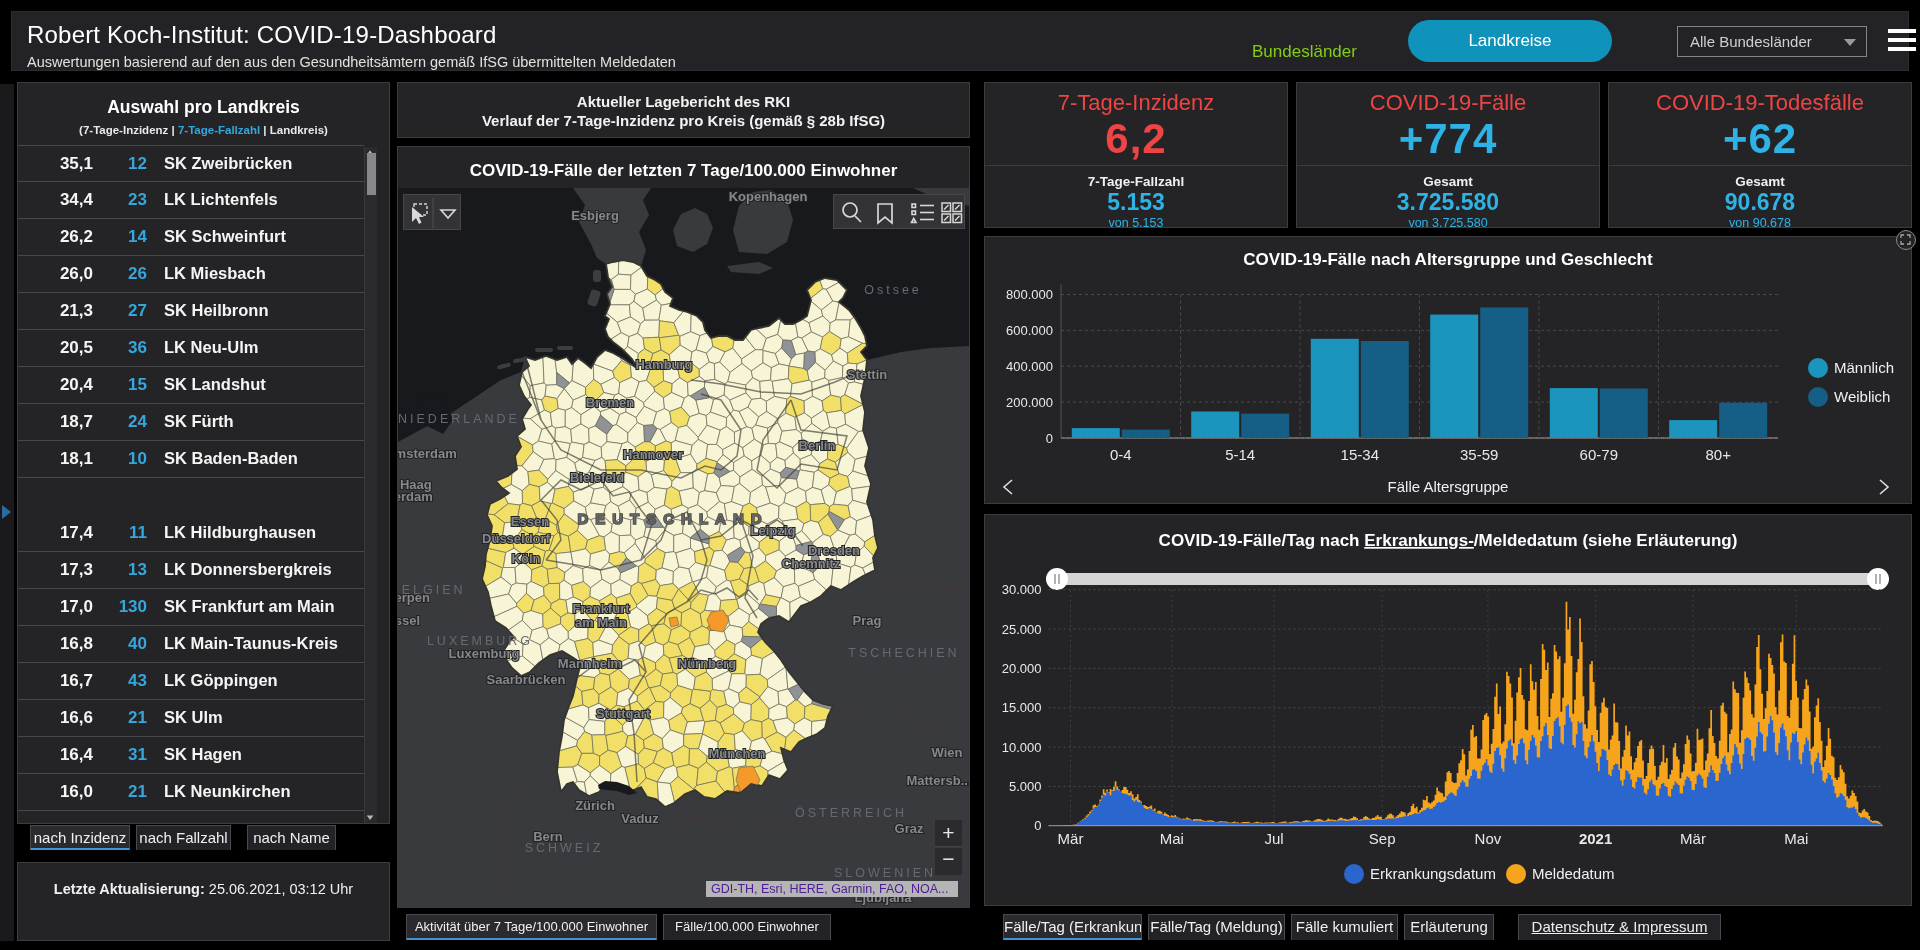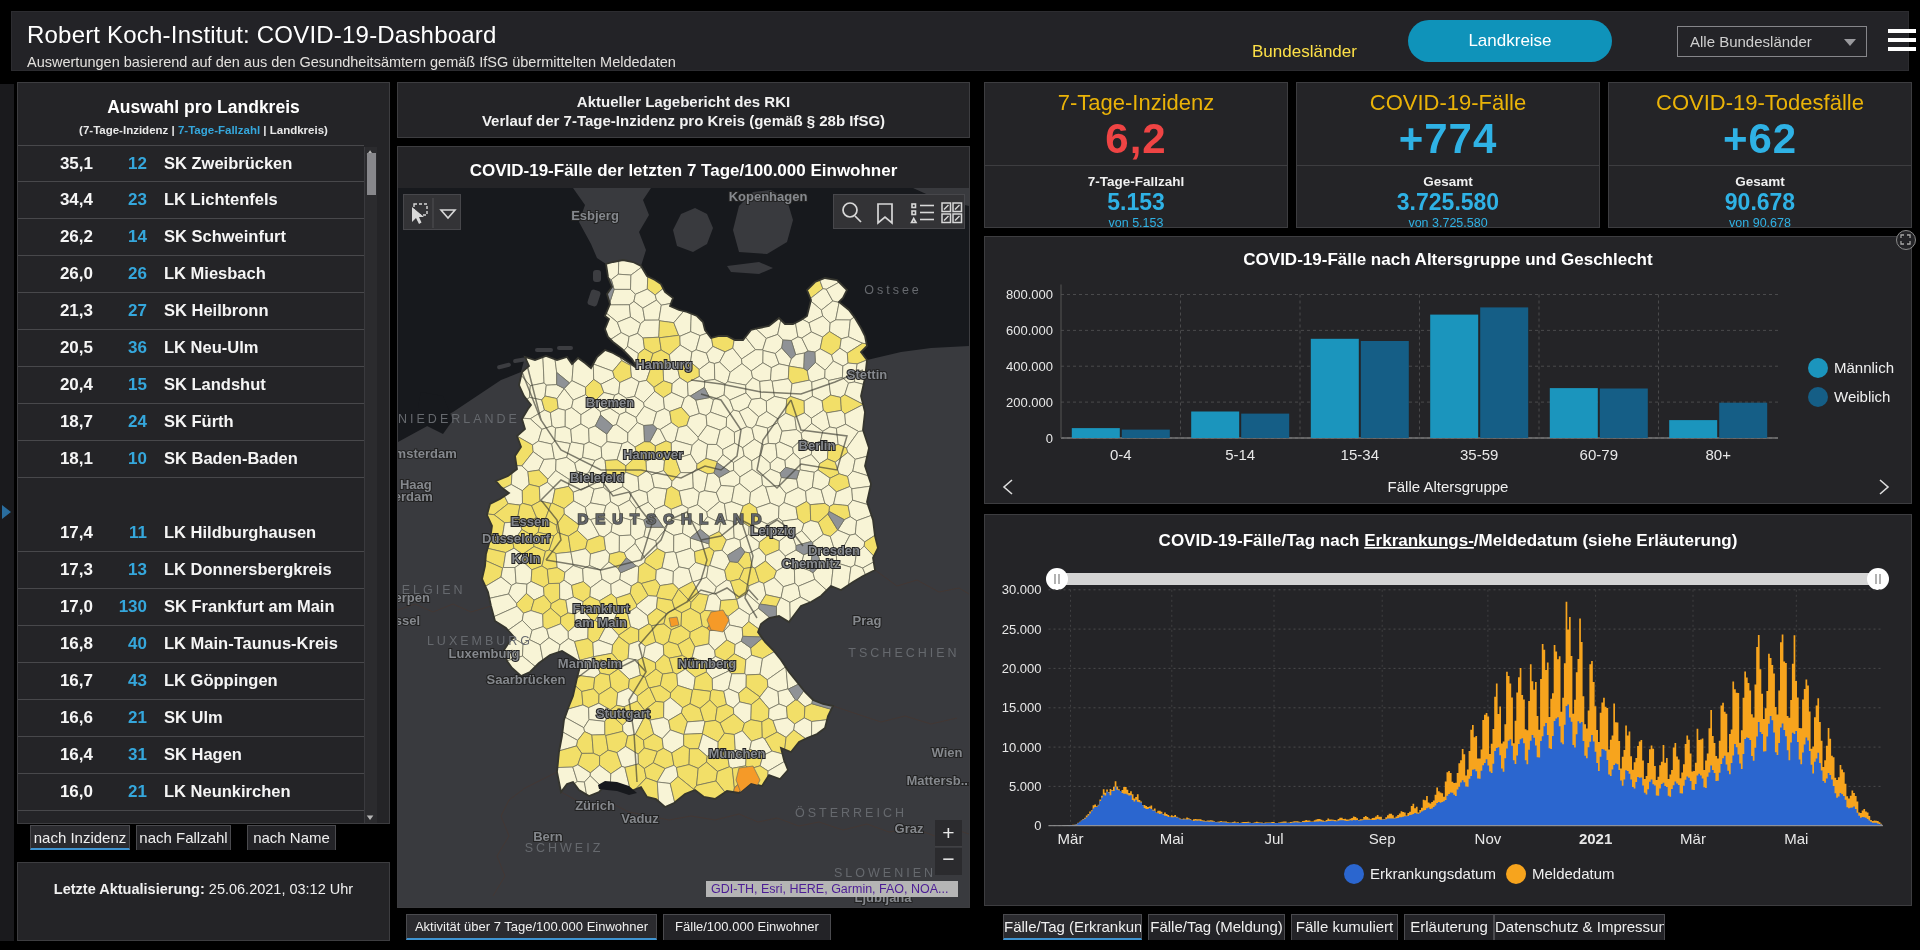--- a/index.html
+++ b/index.html
@@ -4,21 +4,21 @@
 <title>RKI COVID-19-Dashboard</title>
 <style>
 *{margin:0;padding:0;box-sizing:border-box}
 html,body{width:1920px;height:950px;background:#000;font-family:"Liberation Sans",sans-serif;overflow:hidden}
 .abs{position:absolute}
 .panel{position:absolute;background:#242427;border:1px solid #3d3d40}
 
 #hdr{position:absolute;left:11px;top:11px;width:1898px;height:60px;background:#232327;border:1px solid #2c2c30}
 #hdr h1{font-size:24px;font-weight:normal;color:#fff;position:absolute;left:15px;top:9px;letter-spacing:.2px}
 #hdr .sub{position:absolute;left:15px;top:42px;font-size:14.5px;color:#e3e1de}
-#hdr .bl{position:absolute;left:1240px;top:19px;font-size:17px;color:#fde047;line-height:42px}
+#hdr .bl{position:absolute;left:1240px;top:19px;font-size:17px;color:#84cc16;line-height:42px}
 #hdr .pill{position:absolute;left:1396px;top:8px;width:204px;height:42px;background:#0f93ba;border-radius:21px;color:#fff;font-size:17px;text-align:center;line-height:42px}
 #hdr .dd{position:absolute;left:1665px;top:14px;width:190px;height:31px;border:1px solid #86868a;color:#cfcfcf;font-size:15px;line-height:29px;padding-left:12px}
 #hdr .dd .tri{position:absolute;right:10px;top:12px;width:0;height:0;border-left:6px solid transparent;border-right:6px solid transparent;border-top:7px solid #9a9a9e}
 #hdr .burger{position:absolute;left:1876px;top:17px;width:28px}
 #hdr .burger div{height:4px;background:#fff;margin-bottom:5px}
 
 #lstrip{position:absolute;left:0;top:84px;width:14px;height:857px;background:#1a1a1d}
 #lstrip .tri{position:absolute;left:2px;top:421px;width:0;height:0;border-top:7px solid transparent;border-bottom:7px solid transparent;border-left:9px solid #2a6d9e}
 
 #lpanel{left:17px;top:82px;width:373px;height:742px;background:#242427;border:1px solid #3d3d40;position:absolute}
@@ -44,21 +44,21 @@
 #chead p{font-size:15px;font-weight:bold;color:#f2f2f2;text-align:center;margin-top:9px;line-height:19px}
 
 #mappanel{left:397px;top:146px;width:573px;height:762px;overflow:hidden}
 #mappanel .mtitle{font-size:17px;font-weight:bold;color:#fff;text-align:center;margin-top:14px}
 #mapbox{position:absolute;left:0;top:41px;width:571px;height:719px}
 .mtool{position:absolute;background:#333336;border:1px solid #47474b;display:flex;align-items:center;justify-content:center}
 .attr{position:absolute;left:308px;top:693px;width:252px;height:16px;background:#b5b5b5;color:#4c1d95;font-size:12.5px;padding-left:5px;line-height:16px}
 .zbtn{position:absolute;left:537px;width:27px;height:27px;background:#2b2b2e;color:#e8e8e8;font-size:21px;text-align:center;line-height:25px}
 
 .card{position:absolute;top:82px;width:304px;height:146px;background:#242427;border:1px solid #3d3d40}
-.card .t{font-size:22px;line-height:26px;color:#eab308;text-align:center;margin-top:7px;font-weight:normal}
+.card .t{font-size:22px;line-height:26px;color:#ef4444;text-align:center;margin-top:7px;font-weight:normal}
 .card .big{font-size:42px;line-height:46px;font-weight:bold;text-align:center;margin-top:0;letter-spacing:1px}
 .card .div{border-top:1px solid #3d3d40;margin-top:3px}
 .card .s1{font-size:13.5px;line-height:15px;font-weight:bold;color:#f0f0f0;text-align:center;margin-top:8px}
 .card .s2{font-size:23px;line-height:25px;font-weight:bold;color:#2fb2e5;text-align:center;margin-top:1px}
 .card .s3{font-size:12.5px;line-height:14px;color:#2fb2e5;text-align:center;margin-top:1px}
 
 #agepanel{left:984px;top:236px;width:928px;height:268px}
 #dailypanel{left:984px;top:514px;width:928px;height:392px}
 svg{position:absolute;left:0;top:0}
 </style>
@@ -1040,13 +1040,13 @@
       <text x="1370" y="879" font-size="15" fill="#f0f0f0">Erkrankungsdatum</text>
       <circle cx="1516" cy="874" r="10" fill="#f7a41d"></circle>
       <text x="1532" y="879" font-size="15" fill="#f0f0f0">Meldedatum</text>
     </svg>
   </div>
 <div class="tabs" style="left:1003px;top:914px">
 <div class="tab act" style="width:139px;height:26px;line-height:24px;">Fälle/Tag (Erkrankung)</div>
 <div class="tab" style="width:137px;height:26px;line-height:24px;margin-left:6px;">Fälle/Tag (Meldung)</div>
 <div class="tab" style="width:107px;height:26px;line-height:24px;margin-left:6px;">Fälle kumuliert</div>
 <div class="tab" style="width:90px;height:26px;line-height:24px;margin-left:6px;">Erläuterung</div>
-<div class="tab" style="width:171px;height:26px;line-height:24px;margin-left:0;">Datenschutz &amp; Impressum</div>
+<div class="tab" style="width:203px;height:26px;line-height:24px;margin-left:24px;text-decoration:underline;">Datenschutz &amp; Impressum</div>
 </div>
 </body></html>

